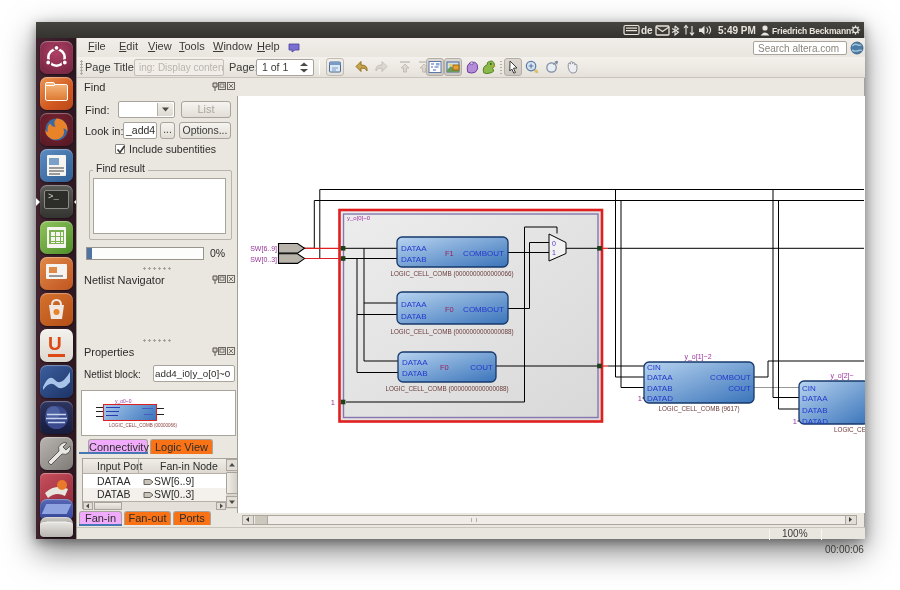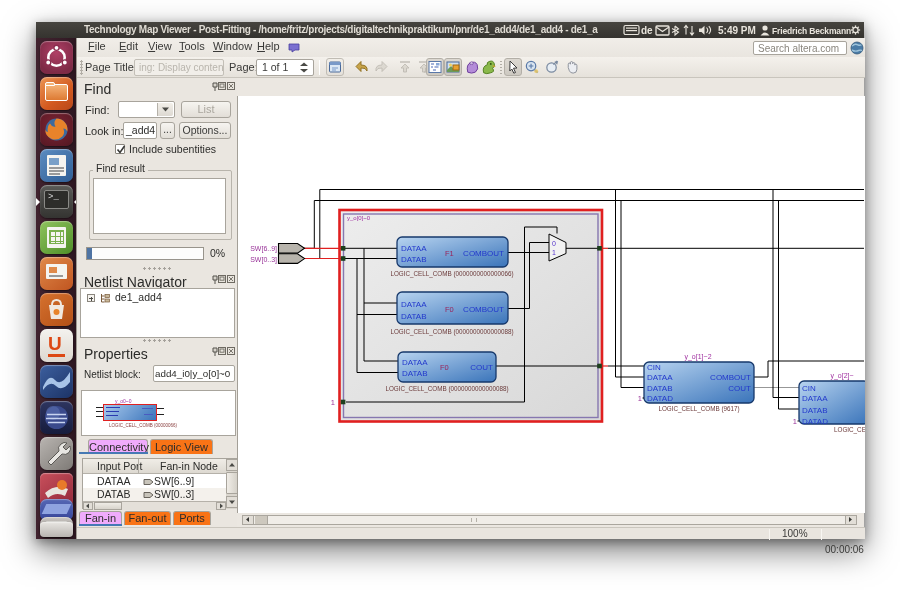--- a/index.html
+++ b/index.html
@@ -16,30 +16,29 @@
 #toolbar{position:absolute;left:0;top:19px;width:788px;height:21px;background:linear-gradient(#f4f1ec,#e6e2db);border-bottom:1px solid #c9c5bd;font-size:11px;color:#3a3a38}
 .tbico{position:absolute;top:2px;width:16px;height:16px}
 .tbprs{position:absolute;top:1px;width:18px;height:18px;border:1px solid #b3afa7;border-radius:3px;background:linear-gradient(#dcd8d1,#cdc9c1)}
 #lp{position:absolute;left:0;top:40px;width:160px;height:461px;background:#eae6e0;font-size:11px;color:#2c2c2a}
 #tabbar{position:absolute;left:160px;top:40px;width:628px;height:18px;background:#d9d5cd}
 #canvas{position:absolute;left:160px;top:58px;width:628px;height:417px;background:#fff;border-left:1px solid #a39f97}
 #chs{position:absolute;left:165px;top:477px;width:615px;height:10px;background:#f0ede8;border:1px solid #aaa69e}
 #status{position:absolute;left:0;top:489px;width:788px;height:12px;background:#e9e5df;border-top:1px solid #cac6be;font-size:10px;color:#3a3a38}
 .inp{position:absolute;background:#fff;border:1px solid #a8a49c;border-radius:2px}
 .btn{position:absolute;background:linear-gradient(#f6f4f0,#e2ded7);border:1px solid #a8a49c;border-radius:3px;text-align:center;color:#3a3a38}
-.hdr{position:absolute;left:7px;font-size:14px;color:#2c2c2a}
+.hdr{position:absolute;left:7px;font-size:11px;color:#2c2c2a}
 .dots{position:absolute;width:30px;height:3px;background-image:radial-gradient(circle,#a5a19b 1px,transparent 1.2px);background-size:5px 3px}
 .tab{position:absolute;border:1px solid #a8a49c;border-bottom:none;border-radius:3px 3px 0 0;text-align:center;font-size:11px;color:#2c2c2a}
 .sq{position:absolute;background:#e2ded7;border:1px solid #aaa69e;line-height:0}
 .tabon{background:#f0abfc}
 .taboff{background:#f97316}
 </style></head><body>
 <div id="desk">
 <div id="top">
- <span class="ttl">Technology Map Viewer - Post-Fitting - /home/fritz/projects/digitaltechnikpraktikum/pnr/de1_add4/de1_add4 - de1_a</span>
  <svg class="tray" width="240" height="16" viewBox="0 0 240 16">
   <rect x="2" y="3.5" width="15" height="9" rx="1.5" fill="none" stroke="#e8e4dc" stroke-width="1.2"></rect>
   <rect x="4" y="5.5" width="11" height="1.2" fill="#e8e4dc"></rect>
         <rect x="4" y="8" width="11" height="1.2" fill="#e8e4dc"></rect>
   <text x="19" y="12" font-size="10" font-weight="bold" fill="#e8e4dc">de</text>
   <rect x="34" y="4" width="13" height="9" rx="1" fill="none" stroke="#e8e4dc" stroke-width="1.3"></rect>
   <path d="M34 5 L40.5 9.5 L47 5" fill="none" stroke="#e8e4dc" stroke-width="1.2"></path>
   <path d="M53 4 L53 13 L56.5 10 L50 6.5 M53 4 L56.5 7 L50 10.5" fill="none" stroke="#e8e4dc" stroke-width="1.1"></path>
   <path d="M62 6 L64 3.5 L66 6 M64 3.5 L64 12.5 M68 10.5 L70 13 L72 10.5 M70 13 L70 4" fill="none" stroke="#e8e4dc" stroke-width="1.1"></path>
   <path d="M77 6.5 h2.5 l3 -2.8 v9 l-3 -2.8 h-2.5 z" fill="#e8e4dc"></path>
@@ -265,32 +264,20 @@
           <path d="M2 1 h4 v4 h-4z M4 5 v4" stroke="#55524c" fill="#d8d4cc"></path>
         </svg>
  <svg style="position:absolute;left:141px;top:197px" width="8" height="8" viewBox="0 0 8 8">
           <rect x=".5" y=".5" width="7" height="7" fill="#e8e4dd" stroke="#6e6a62"></rect>
           <rect x="2" y="2" width="4" height="3.2" fill="none" stroke="#6e6a62" stroke-width=".9"></rect>
         </svg>
         <svg style="position:absolute;left:150px;top:197px" width="8" height="8" viewBox="0 0 8 8">
           <rect x=".5" y=".5" width="7" height="7" fill="#e8e4dd" stroke="#6e6a62"></rect>
           <path d="M2 2 L6 6 M6 2 L2 6" stroke="#6e6a62" stroke-width=".9"></path>
         </svg>
- <div style="position:absolute;left:3px;top:210px;width:155px;height:50px;background:#fff;border:1px solid #a8a49c">
-  <div style="position:absolute;left:6px;top:5px;width:8px;height:8px;border:1px solid #8a867e;background:#f5f3ef">
-            <div style="position:absolute;left:1px;top:3px;width:4px;height:1px;background:#4a4a46"></div>
-            <div style="position:absolute;left:2.5px;top:1.5px;width:1px;height:4px;background:#4a4a46"></div>
-          </div>
-  <svg style="position:absolute;left:19px;top:4px" width="11" height="11" viewBox="0 0 11 11">
-            <path d="M1.5 1 v8 M1.5 3 h3 M1.5 6 h3 M1.5 9 h3" stroke="#7a5a3a" fill="none"></path>
-            <rect x="5" y="1.5" width="4.5" height="3" fill="#c8b89a" stroke="#7a5a3a" stroke-width=".7"></rect>
-            <rect x="5" y="6" width="4.5" height="3" fill="#c8b89a" stroke="#7a5a3a" stroke-width=".7"></rect>
-          </svg>
-  <span style="position:absolute;left:34px;top:2px;font-size:10.5px">de1_add4</span>
- </div>
  <div class="dots" style="left:65px;top:261px"></div>
  <span class="hdr" style="top:268px">Properties</span>
  <svg style="position:absolute;left:134px;top:269px" width="8" height="10" viewBox="0 0 8 10">
           <path d="M2 1 h4 v4 h-4z M4 5 v4" stroke="#55524c" fill="#d8d4cc"></path>
         </svg>
  <svg style="position:absolute;left:141px;top:269px" width="8" height="8" viewBox="0 0 8 8">
           <rect x=".5" y=".5" width="7" height="7" fill="#e8e4dd" stroke="#6e6a62"></rect>
           <rect x="2" y="2" width="4" height="3.2" fill="none" stroke="#6e6a62" stroke-width=".9"></rect>
         </svg>
         <svg style="position:absolute;left:150px;top:269px" width="8" height="8" viewBox="0 0 8 8">

